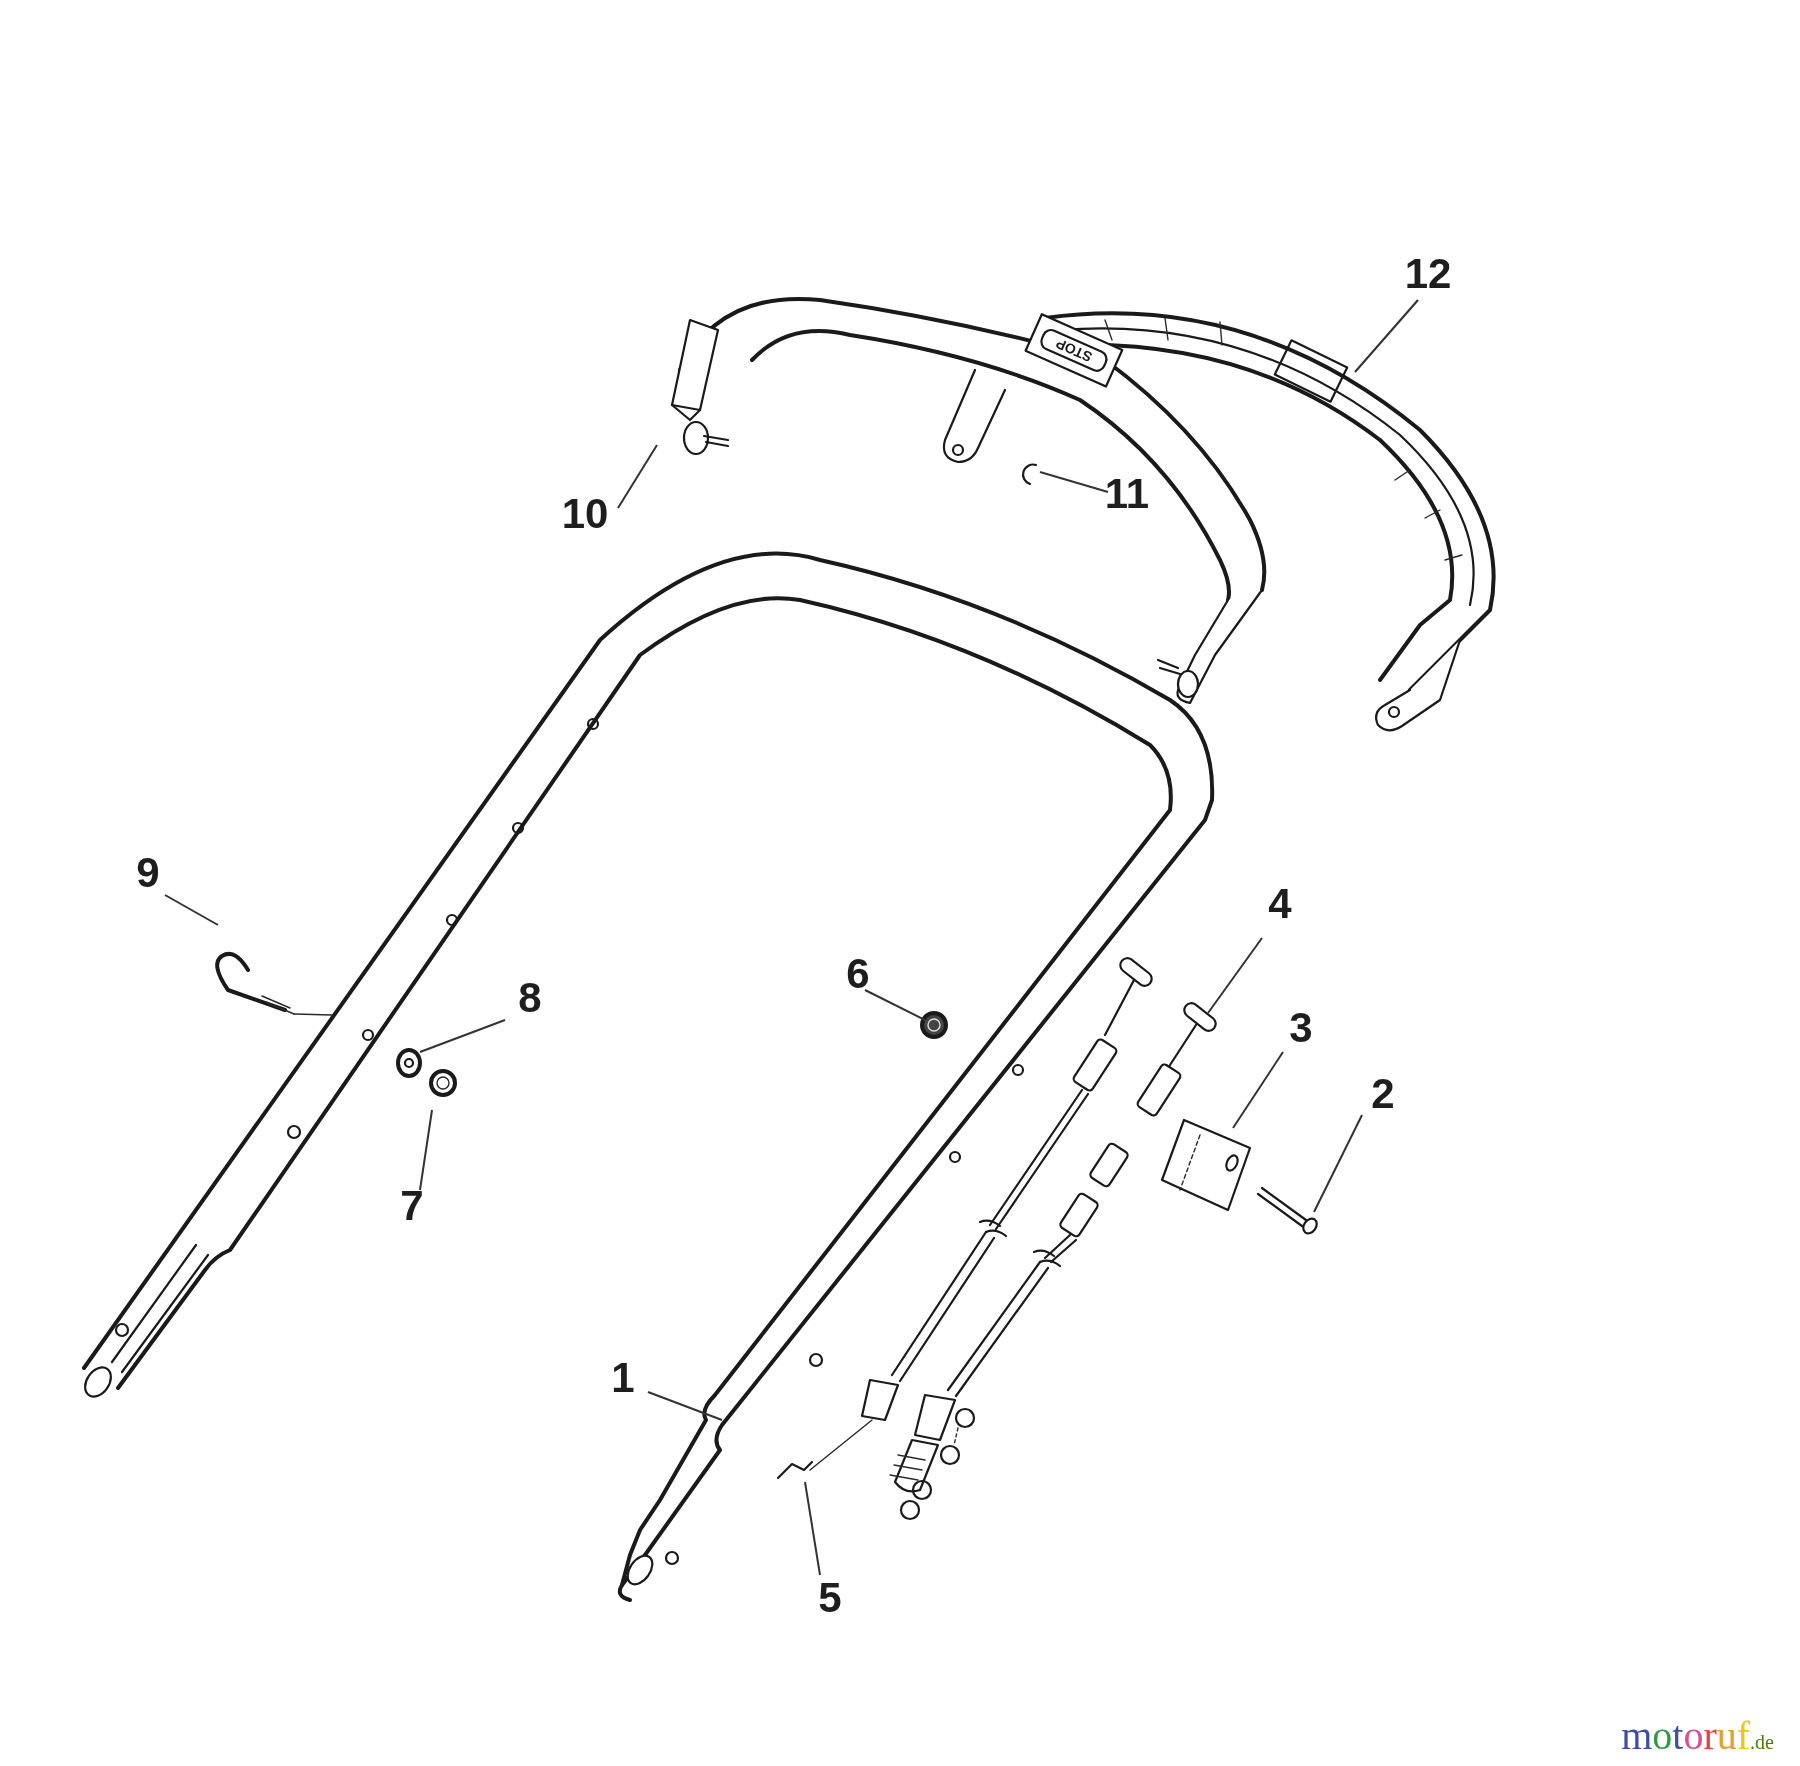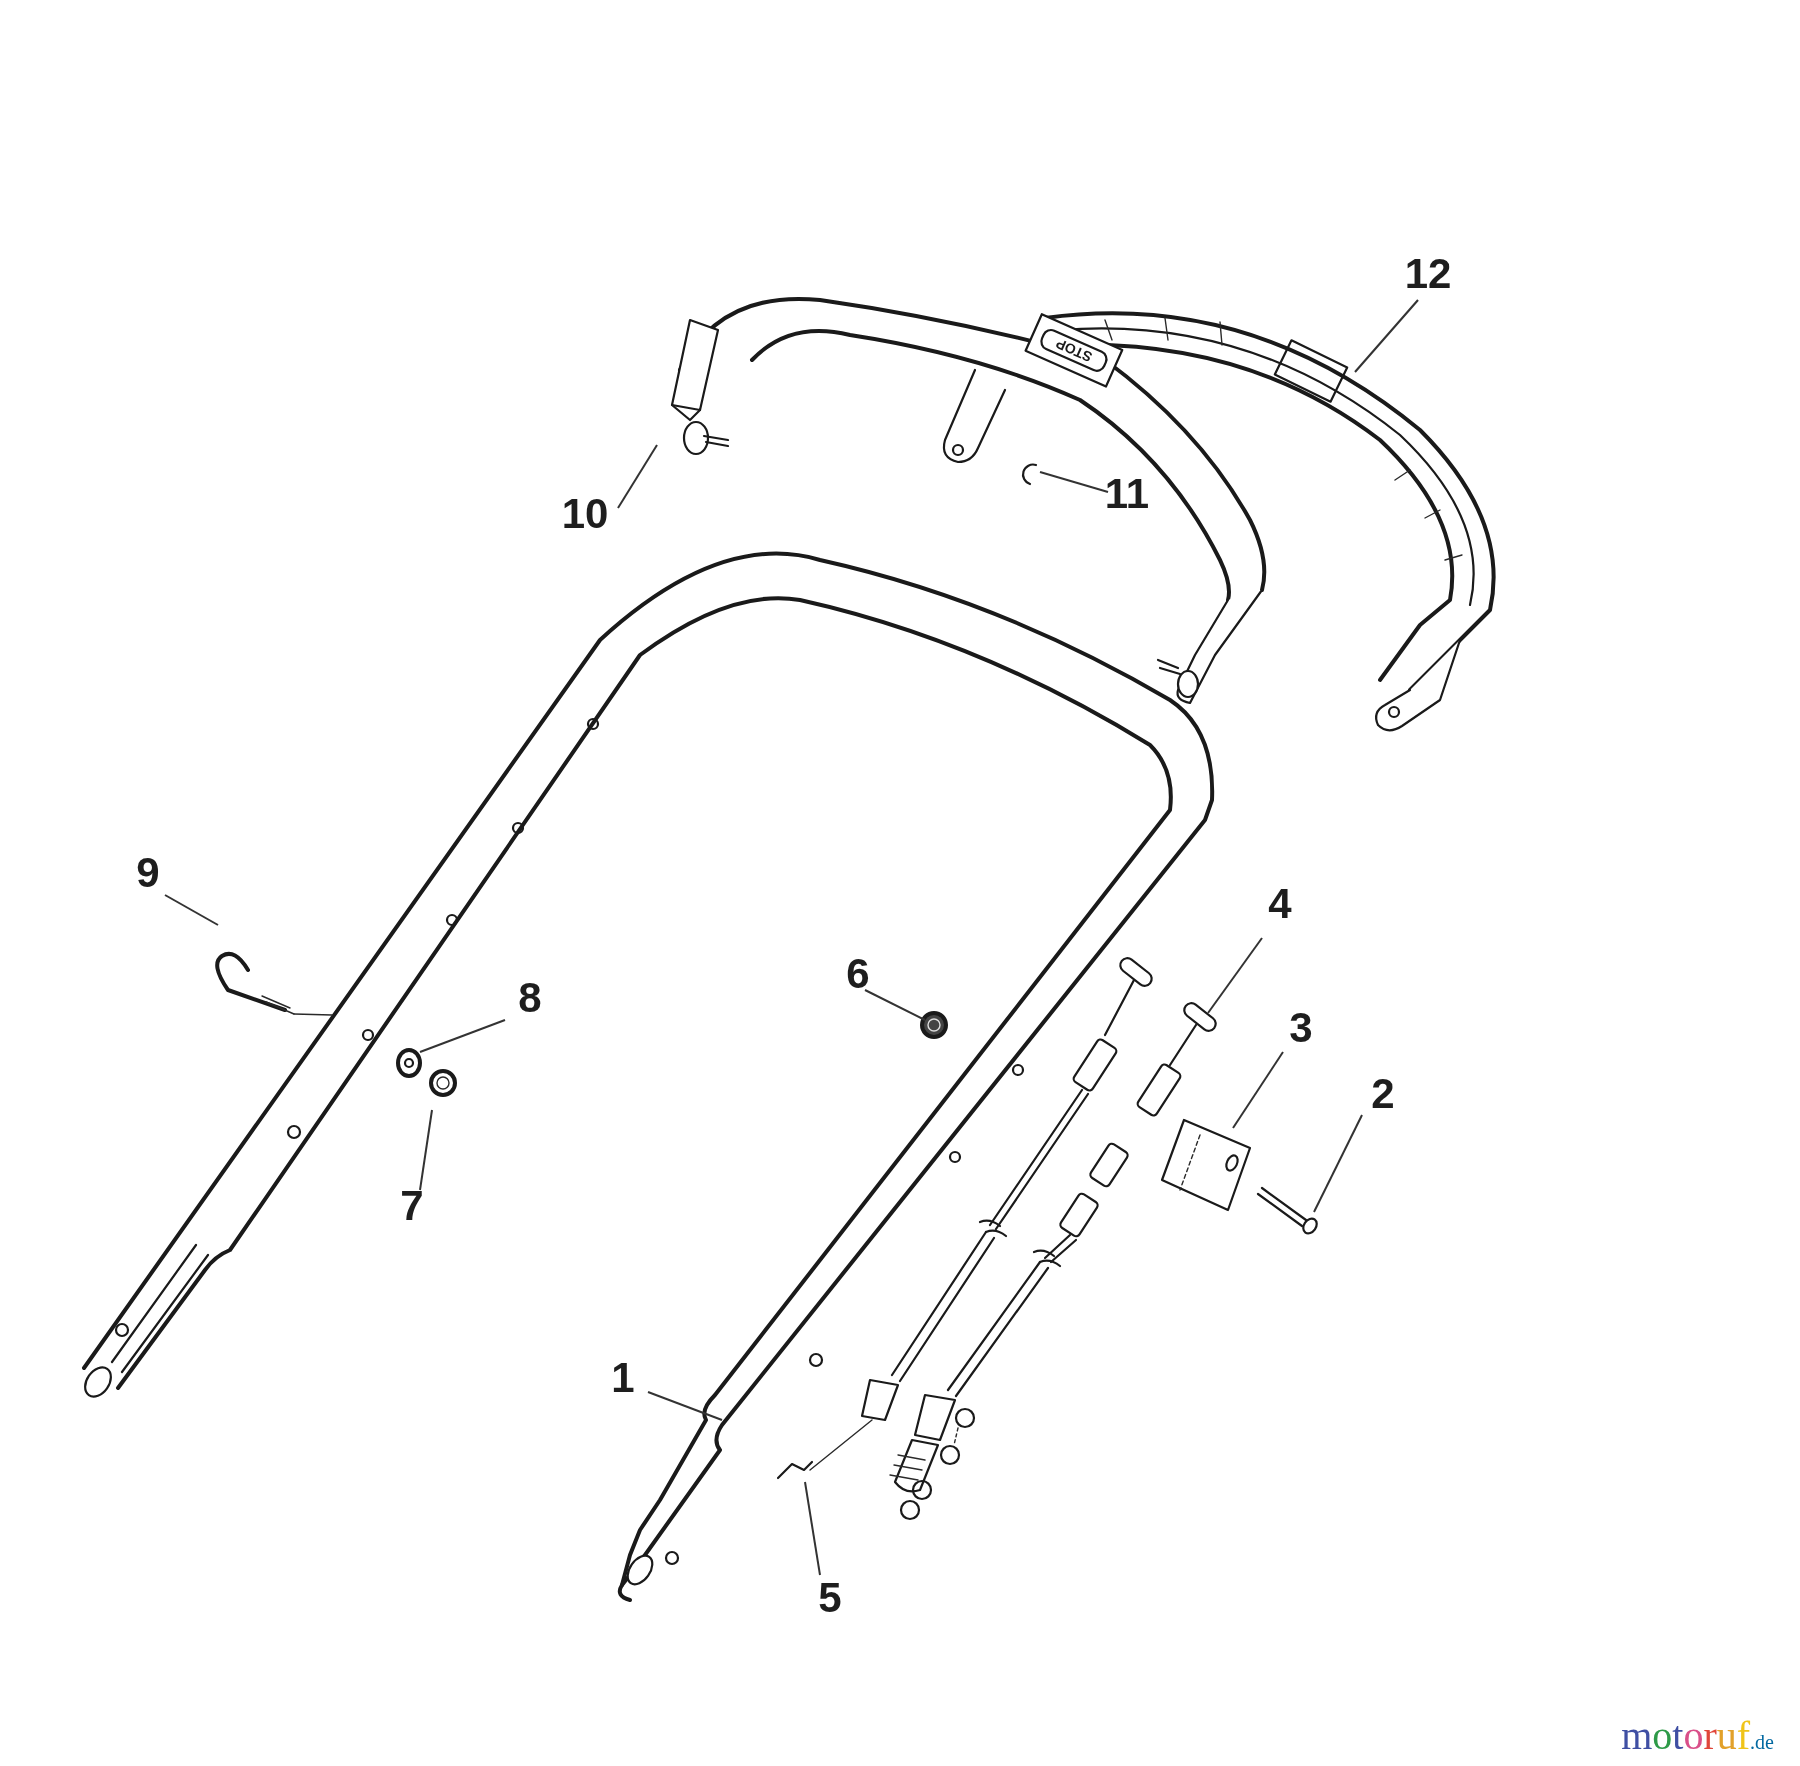--- a/index.html
+++ b/index.html
@@ -8,21 +8,21 @@
   #diagram { position: absolute; left: 0; top: 0; width: 1800px; height: 1766px; }
   .part { fill: none; stroke: #1a1a1a; stroke-width: 4; stroke-linecap: round; stroke-linejoin: round; }
   .thin { fill: none; stroke: #1a1a1a; stroke-width: 2.2; stroke-linecap: round; stroke-linejoin: round; }
   .hair { fill: none; stroke: #2a2a2a; stroke-width: 1.4; stroke-linecap: round; }
   .fill-w { fill: #ffffff; }
   .leader { fill: none; stroke: #333333; stroke-width: 2; }
   .callout { font-family: "Liberation Sans", sans-serif; font-weight: bold; font-size: 42px; fill: #1e1e1e; }
   .stop-text { font-family: "Liberation Sans", sans-serif; font-size: 14px; font-weight: bold; fill: #1a1a1a; }
   #watermark { position: absolute; right: 26px; bottom: 10px; font-family: "Liberation Serif", serif;
                font-size: 40px; letter-spacing: 0px; line-height: 1; }
-  #watermark .tld { font-size: 20px; color: #0369a1; }
+  #watermark .tld { font-size: 20px; color: #4d7c0f; }
 </style>
 </head>
 <body>
 
 <svg id="diagram" viewBox="0 0 1800 1766" xmlns="http://www.w3.org/2000/svg">
 
   <g>
 
     <path class="part" d="M 84 1368 L 600 640 Q 720 530 820 560 Q 1000 600 1170 700 Q 1215 730 1212 800 L 1205 820 L 722 1425 Q 712 1440 720 1450 L 640 1562 L 622 1585 Q 615 1596 630 1600"></path>
 

